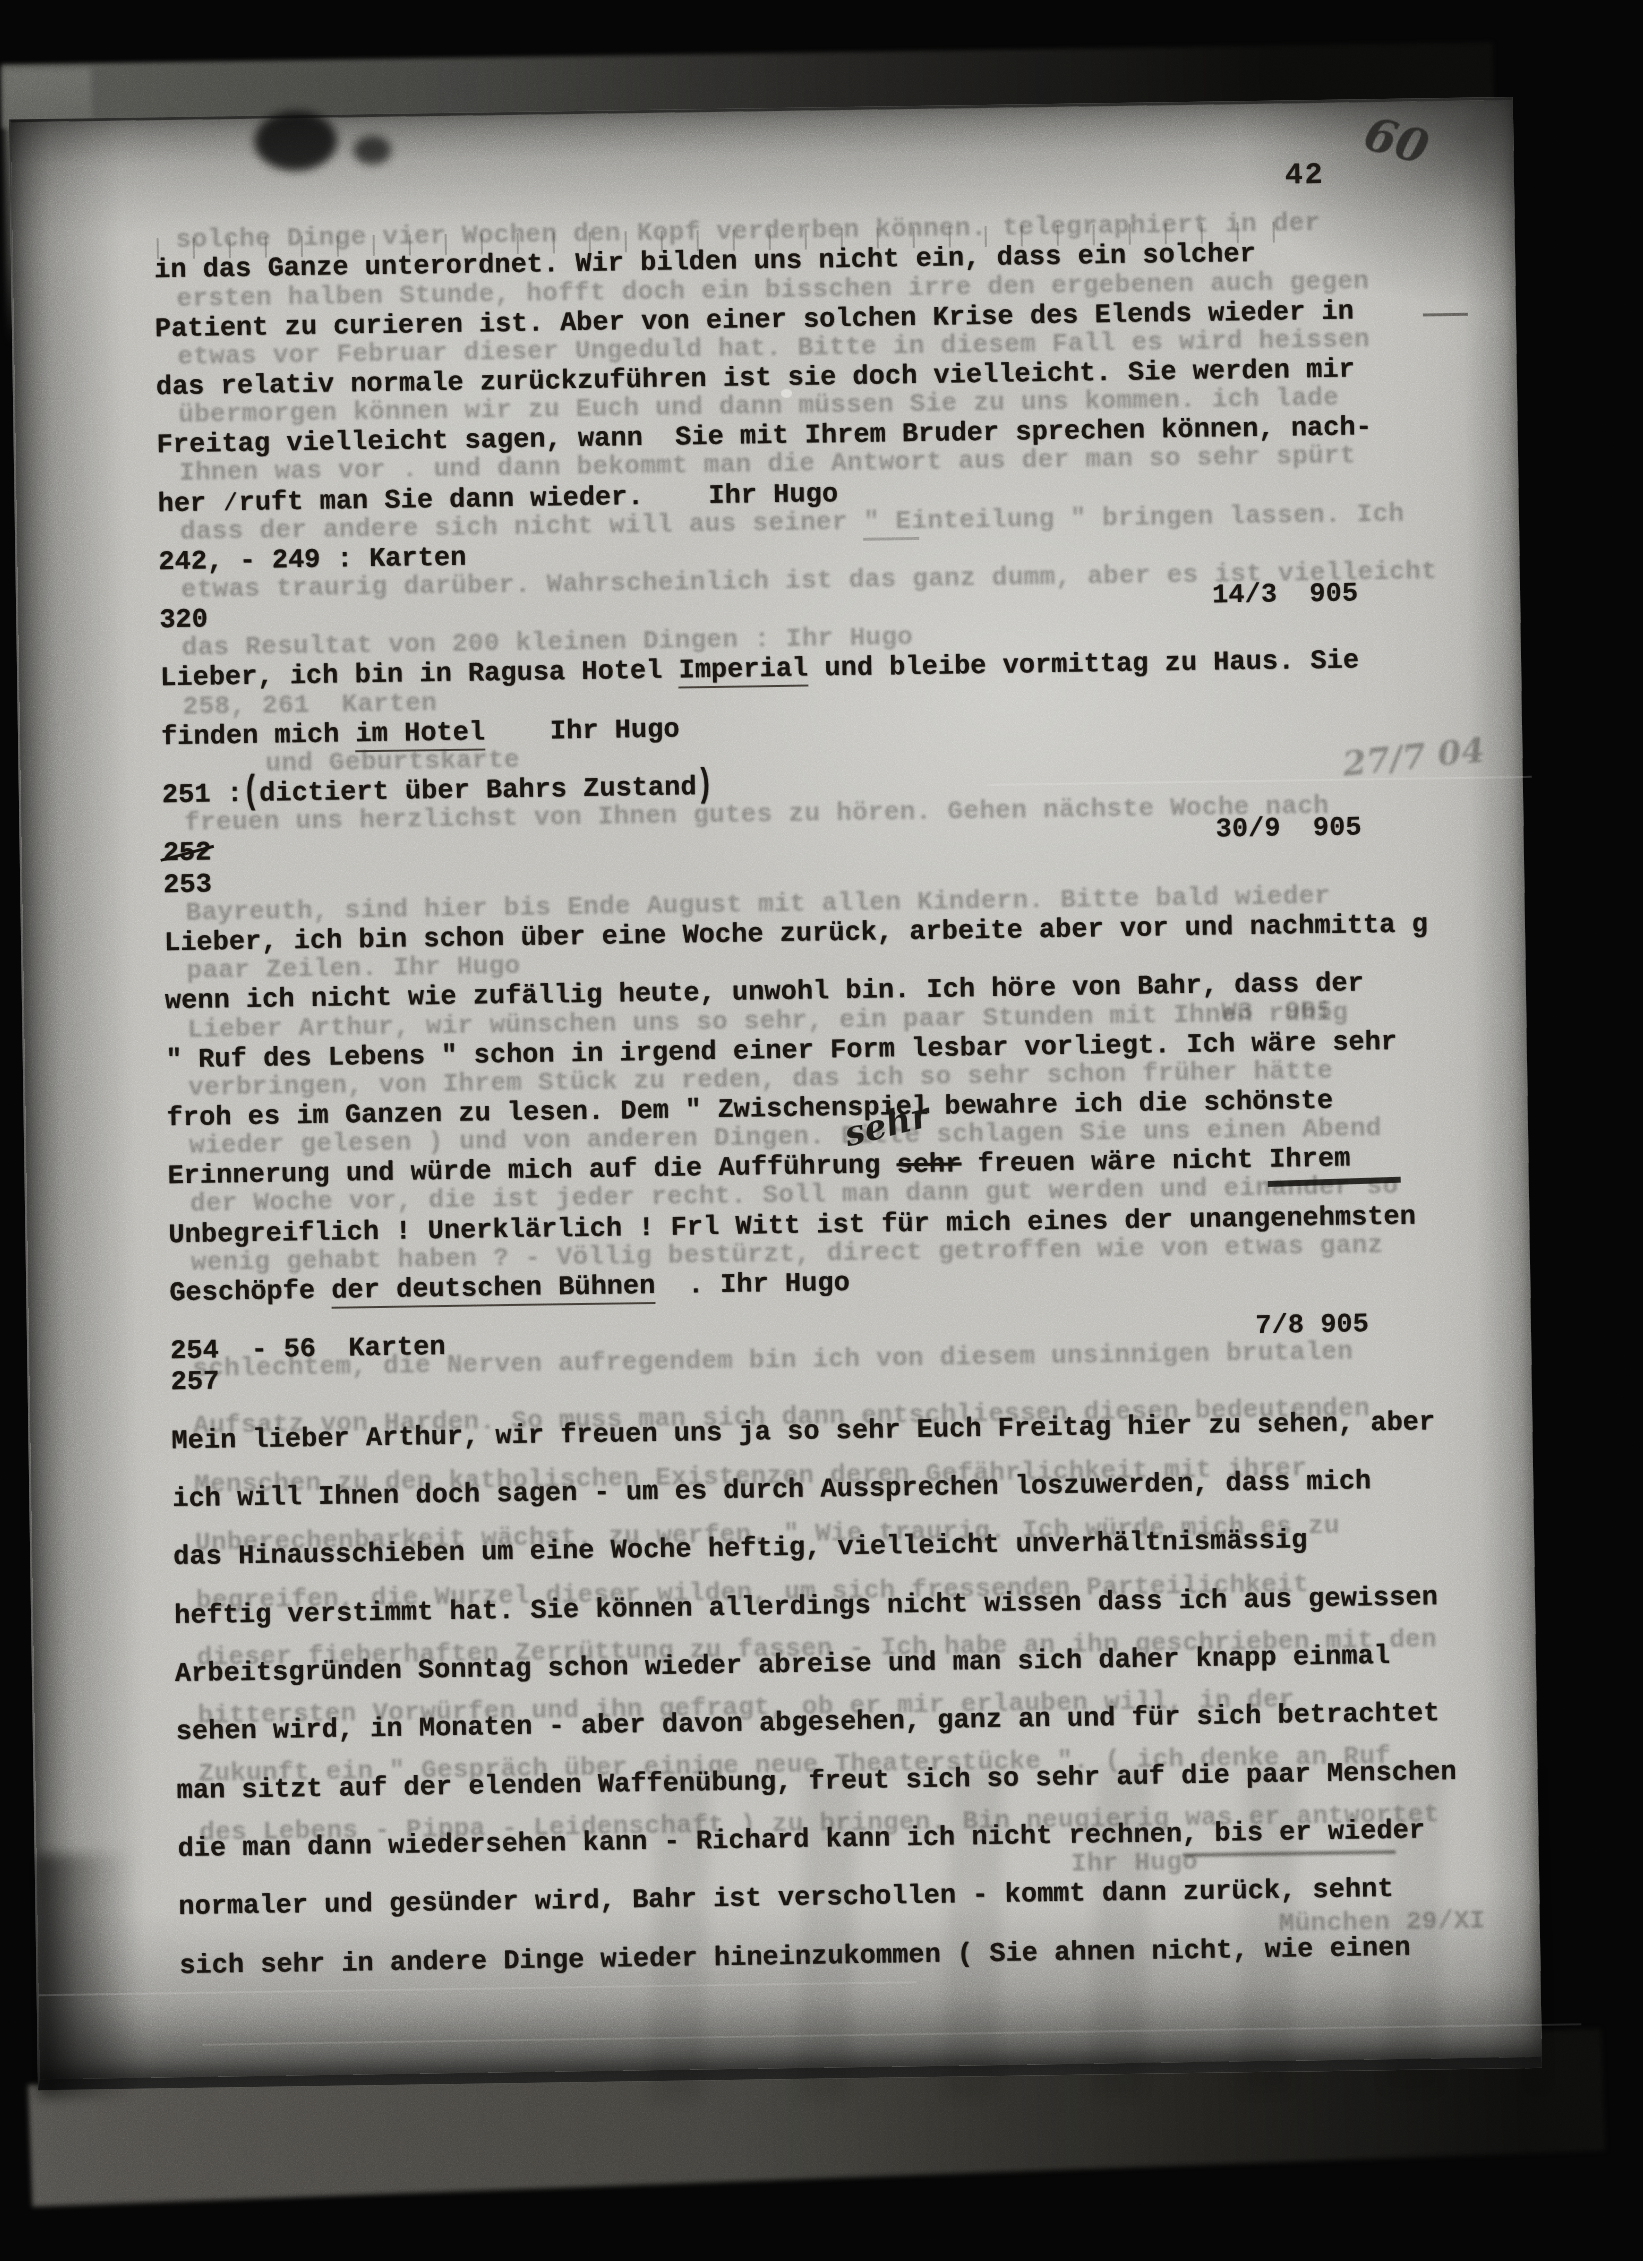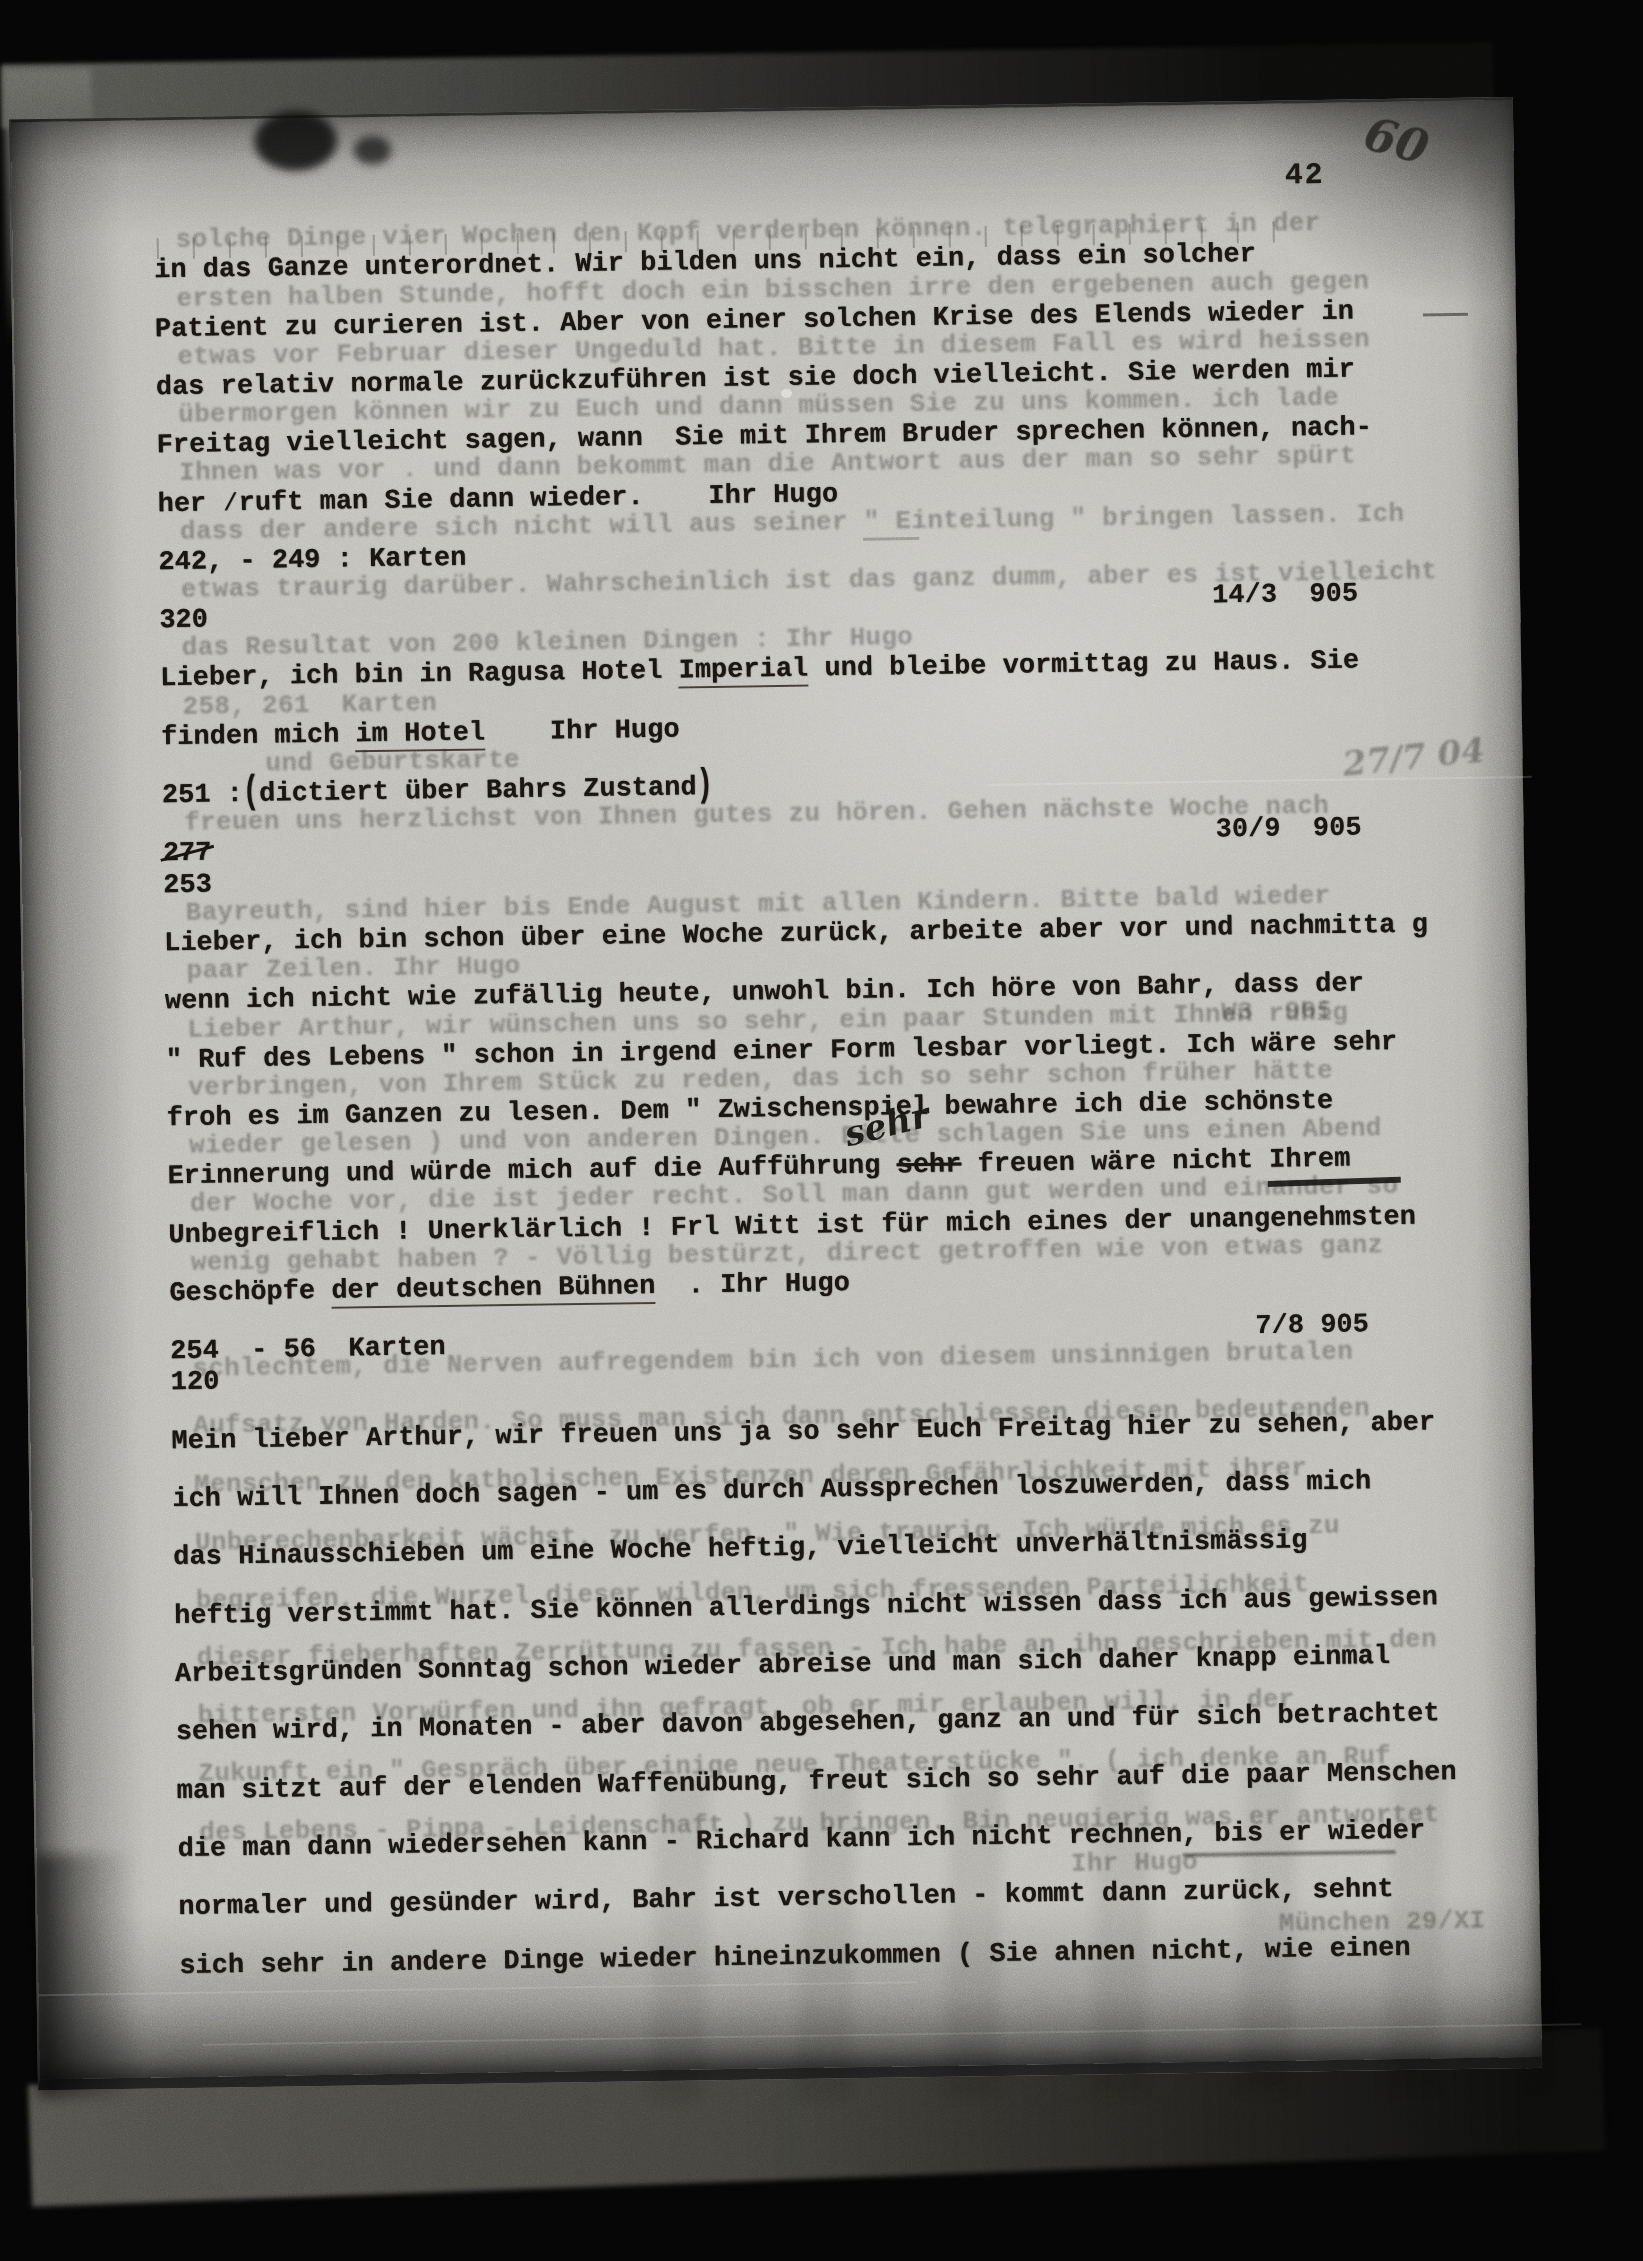--- a/index.html
+++ b/index.html
@@ -123,31 +123,31 @@
         <div class="typed" style="left: 166px; top: 246px;"><span>in das Ganze unterordnet. Wir bilden uns nicht ein, dass ein solcher</span></div>
         <div class="typed" style="left: 166px; top: 305px;"><span>Patient zu curieren ist. Aber von einer solchen Krise des Elends wieder in</span></div>
         <div class="typed" style="left: 166px; top: 363px;"><span>das relativ normale zurückzuführen ist sie doch vielleicht. Sie werden mir</span></div>
         <div class="typed" style="left: 166px; top: 421px;"><span>Freitag vielleicht sagen, wann  Sie mit Ihrem Bruder sprechen können, nach-</span></div>
         <div class="typed" style="left: 166px; top: 480px;"><span>her ∕ruft man Sie dann wieder.    Ihr Hugo</span></div>
         <div class="typed" style="left: 166px; top: 538px;"><span>242, - 249 : Karten</span></div>
         <div class="typed" style="left: 166px; top: 596px;"><span>320</span></div>
         <div class="typed" style="left: 166px; top: 654px;"><span>Lieber, ich bin in Ragusa Hotel </span><span class="s-u">Imperial</span><span> und bleibe vormittag zu Haus. Sie</span></div>
         <div class="typed" style="left: 166px; top: 713px;"><span>finden mich </span><span class="s-u">im Hotel</span><span>    Ihr Hugo</span></div>
         <div class="typed" style="left: 166px; top: 771px;"><span>251 :</span><span class="s-par">(</span><span>dictiert über Bahrs Zustand</span><span class="s-par">)</span></div>
-        <div class="typed" style="left: 166px; top: 829px;"><span class="s-x">277</span></div>
+        <div class="typed" style="left: 166px; top: 829px;"><span class="s-x">252</span></div>
         <div class="typed" style="left: 166px; top: 861px;"><span>253</span></div>
         <div class="typed" style="left: 166px; top: 919px;"><span>Lieber, ich bin schon über eine Woche zurück, arbeite aber vor und nachmitta g</span></div>
         <div class="typed" style="left: 166px; top: 977px;"><span>wenn ich nicht wie zufällig heute, unwohl bin. Ich höre von Bahr, dass der</span></div>
         <div class="typed" style="left: 166px; top: 1036px;"><span>" Ruf des Lebens " schon in irgend einer Form lesbar vorliegt. Ich wäre sehr</span></div>
         <div class="typed" style="left: 166px; top: 1094px;"><span>froh es im Ganzen zu lesen. Dem " Zwischenspiel bewahre ich die schönste</span></div>
         <div class="typed" style="left: 166px; top: 1152px;"><span>Erinnerung und würde mich auf die Aufführung </span><span class="s-strike">sehr</span><span> freuen wäre nicht </span><span>Ihrem</span></div>
         <div class="typed" style="left: 166px; top: 1211px;"><span>Unbegreiflich ! Unerklärlich ! Frl Witt ist für mich eines der unangenehmsten</span></div>
         <div class="typed" style="left: 166px; top: 1269px;"><span>Geschöpfe </span><span class="s-u">der deutschen Bühnen</span><span>  . Ihr Hugo</span></div>
         <div class="typed" style="left: 166px; top: 1327px;"><span>254  - 56  Karten</span></div>
-        <div class="typed" style="left: 166px; top: 1358px;"><span>120</span></div>
+        <div class="typed" style="left: 166px; top: 1358px;"><span>257</span></div>
         <div class="typed" style="left: 166px; top: 1417px;"><span>Mein lieber Arthur, wir freuen uns ja so sehr Euch Freitag hier zu sehen, aber</span></div>
         <div class="typed" style="left: 166px; top: 1475px;"><span>ich will Ihnen doch sagen - um es durch Aussprechen loszuwerden, dass mich</span></div>
         <div class="typed" style="left: 166px; top: 1533px;"><span>das Hinausschieben um eine Woche heftig, vielleicht unverhältnismässig</span></div>
         <div class="typed" style="left: 166px; top: 1592px;"><span>heftig verstimmt hat. Sie können allerdings nicht wissen dass ich aus gewissen</span></div>
         <div class="typed" style="left: 166px; top: 1650px;"><span>Arbeitsgründen Sonntag schon wieder abreise und man sich daher knapp einmal</span></div>
         <div class="typed" style="left: 166px; top: 1708px;"><span>sehen wird, in Monaten - aber davon abgesehen, ganz an und für sich betrachtet</span></div>
         <div class="typed" style="left: 166px; top: 1767px;"><span>man sitzt auf der elenden Waffenübung, freut sich so sehr auf die paar Menschen</span></div>
         <div class="typed" style="left: 166px; top: 1825px;"><span>die man dann wiedersehen kann - Richard kann ich nicht rechnen, bis er wieder</span></div>
         <div class="typed" style="left: 166px; top: 1883px;"><span>normaler und gesünder wird, Bahr ist verschollen - kommt dann zurück, sehnt</span></div>
         <div class="typed" style="left: 166px; top: 1942px;"><span>sich sehr in andere Dinge wieder hineinzukommen ( Sie ahnen nicht, wie einen</span></div>

